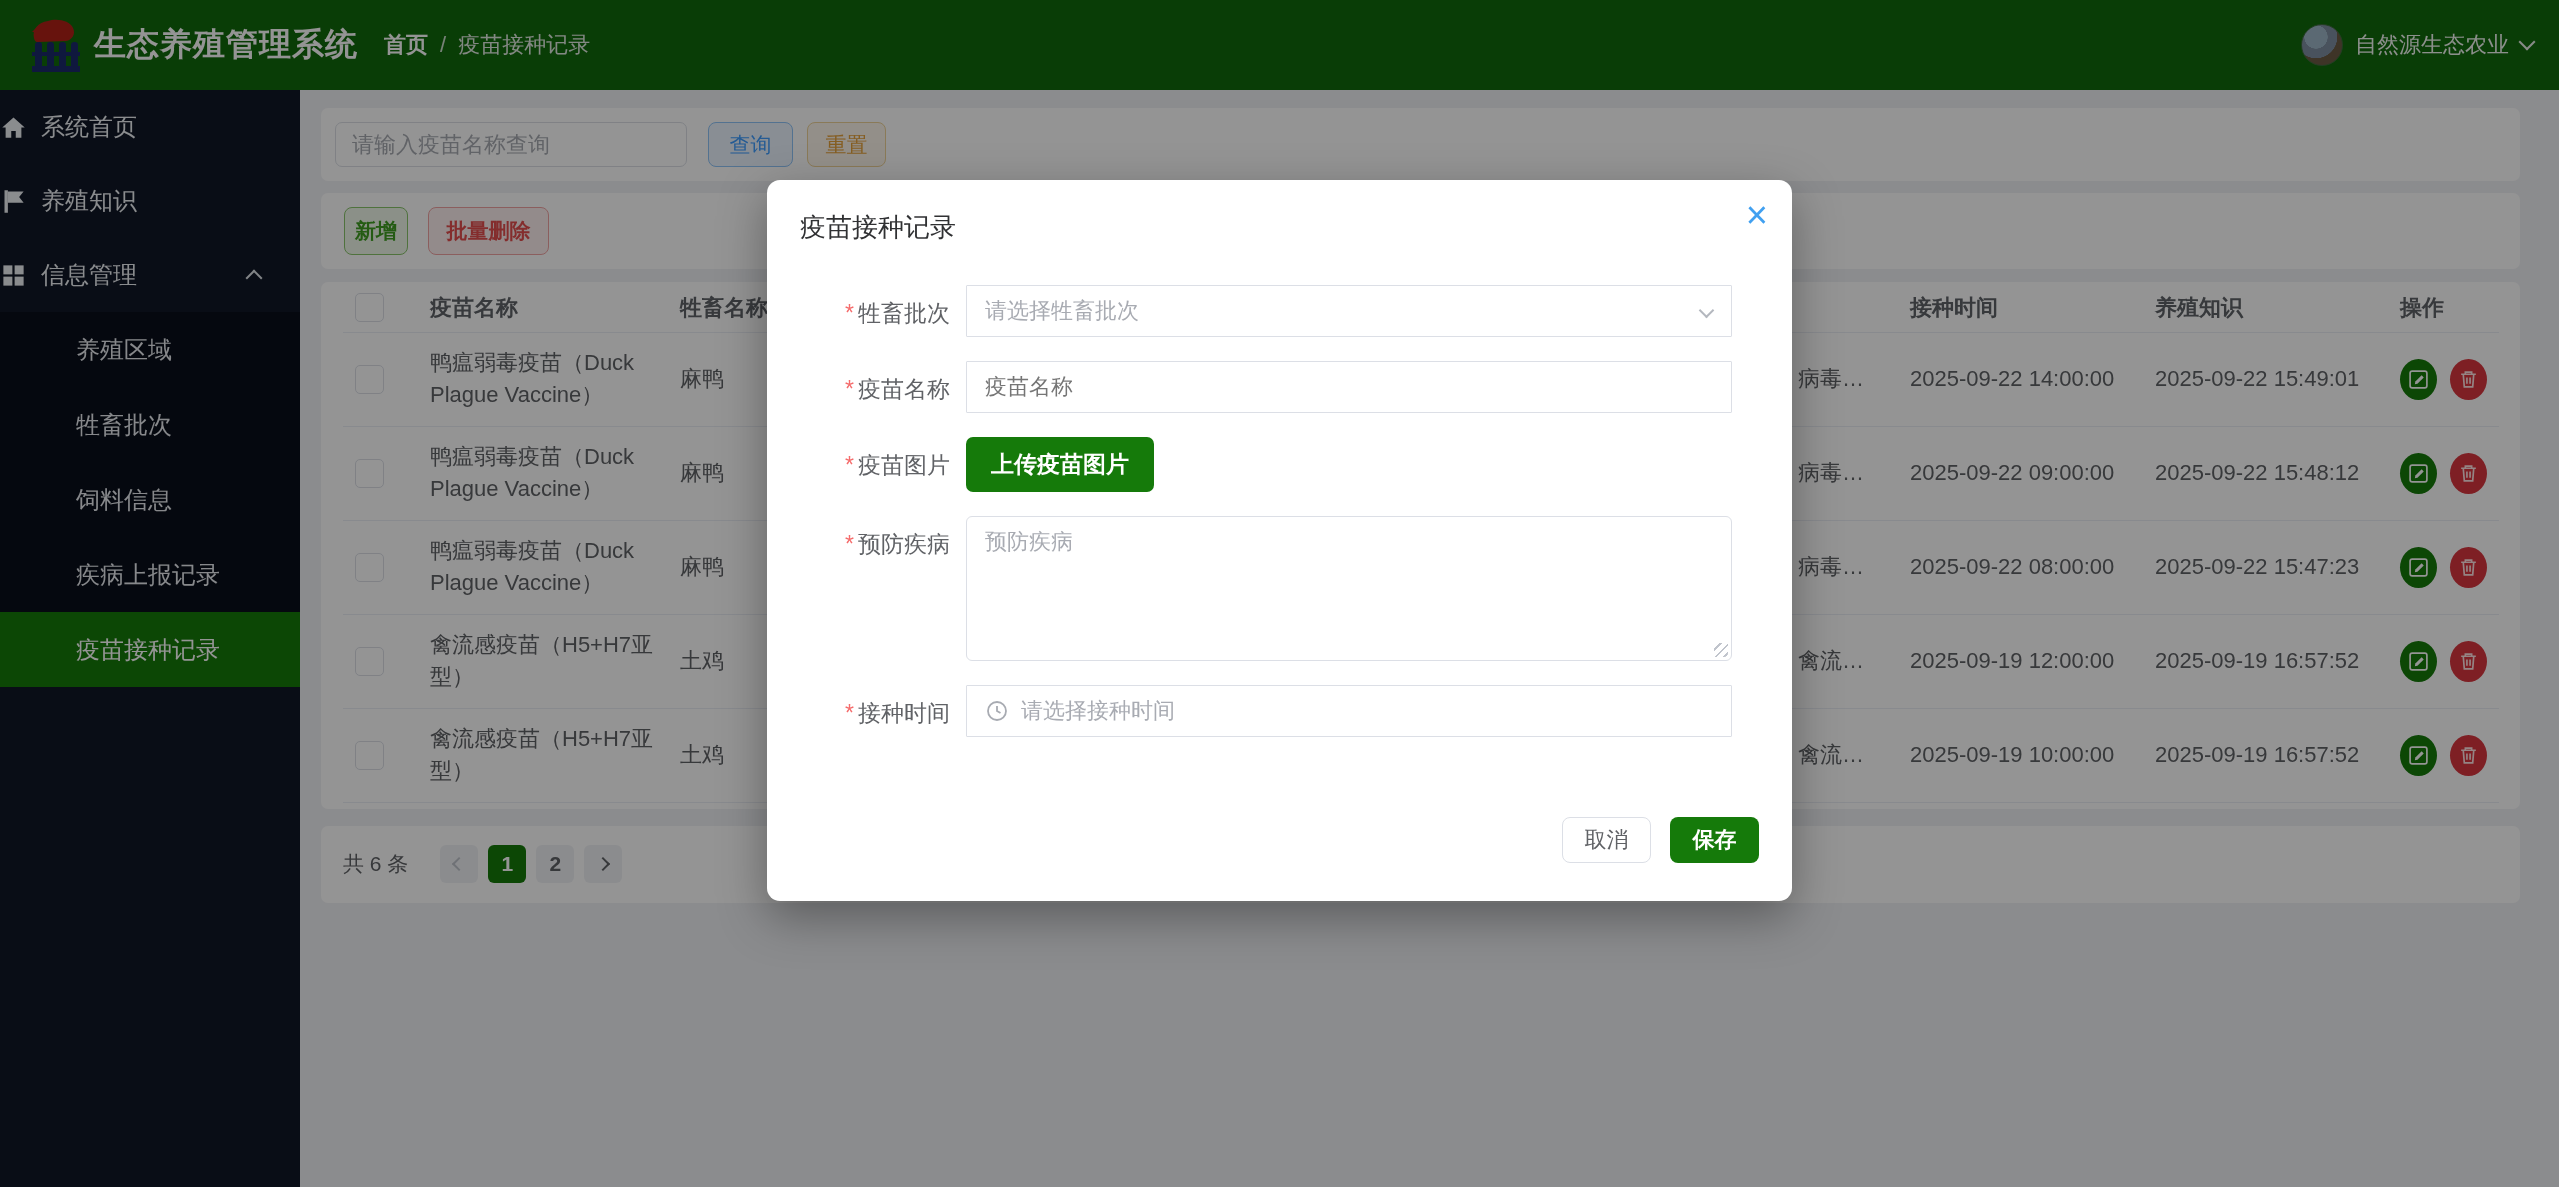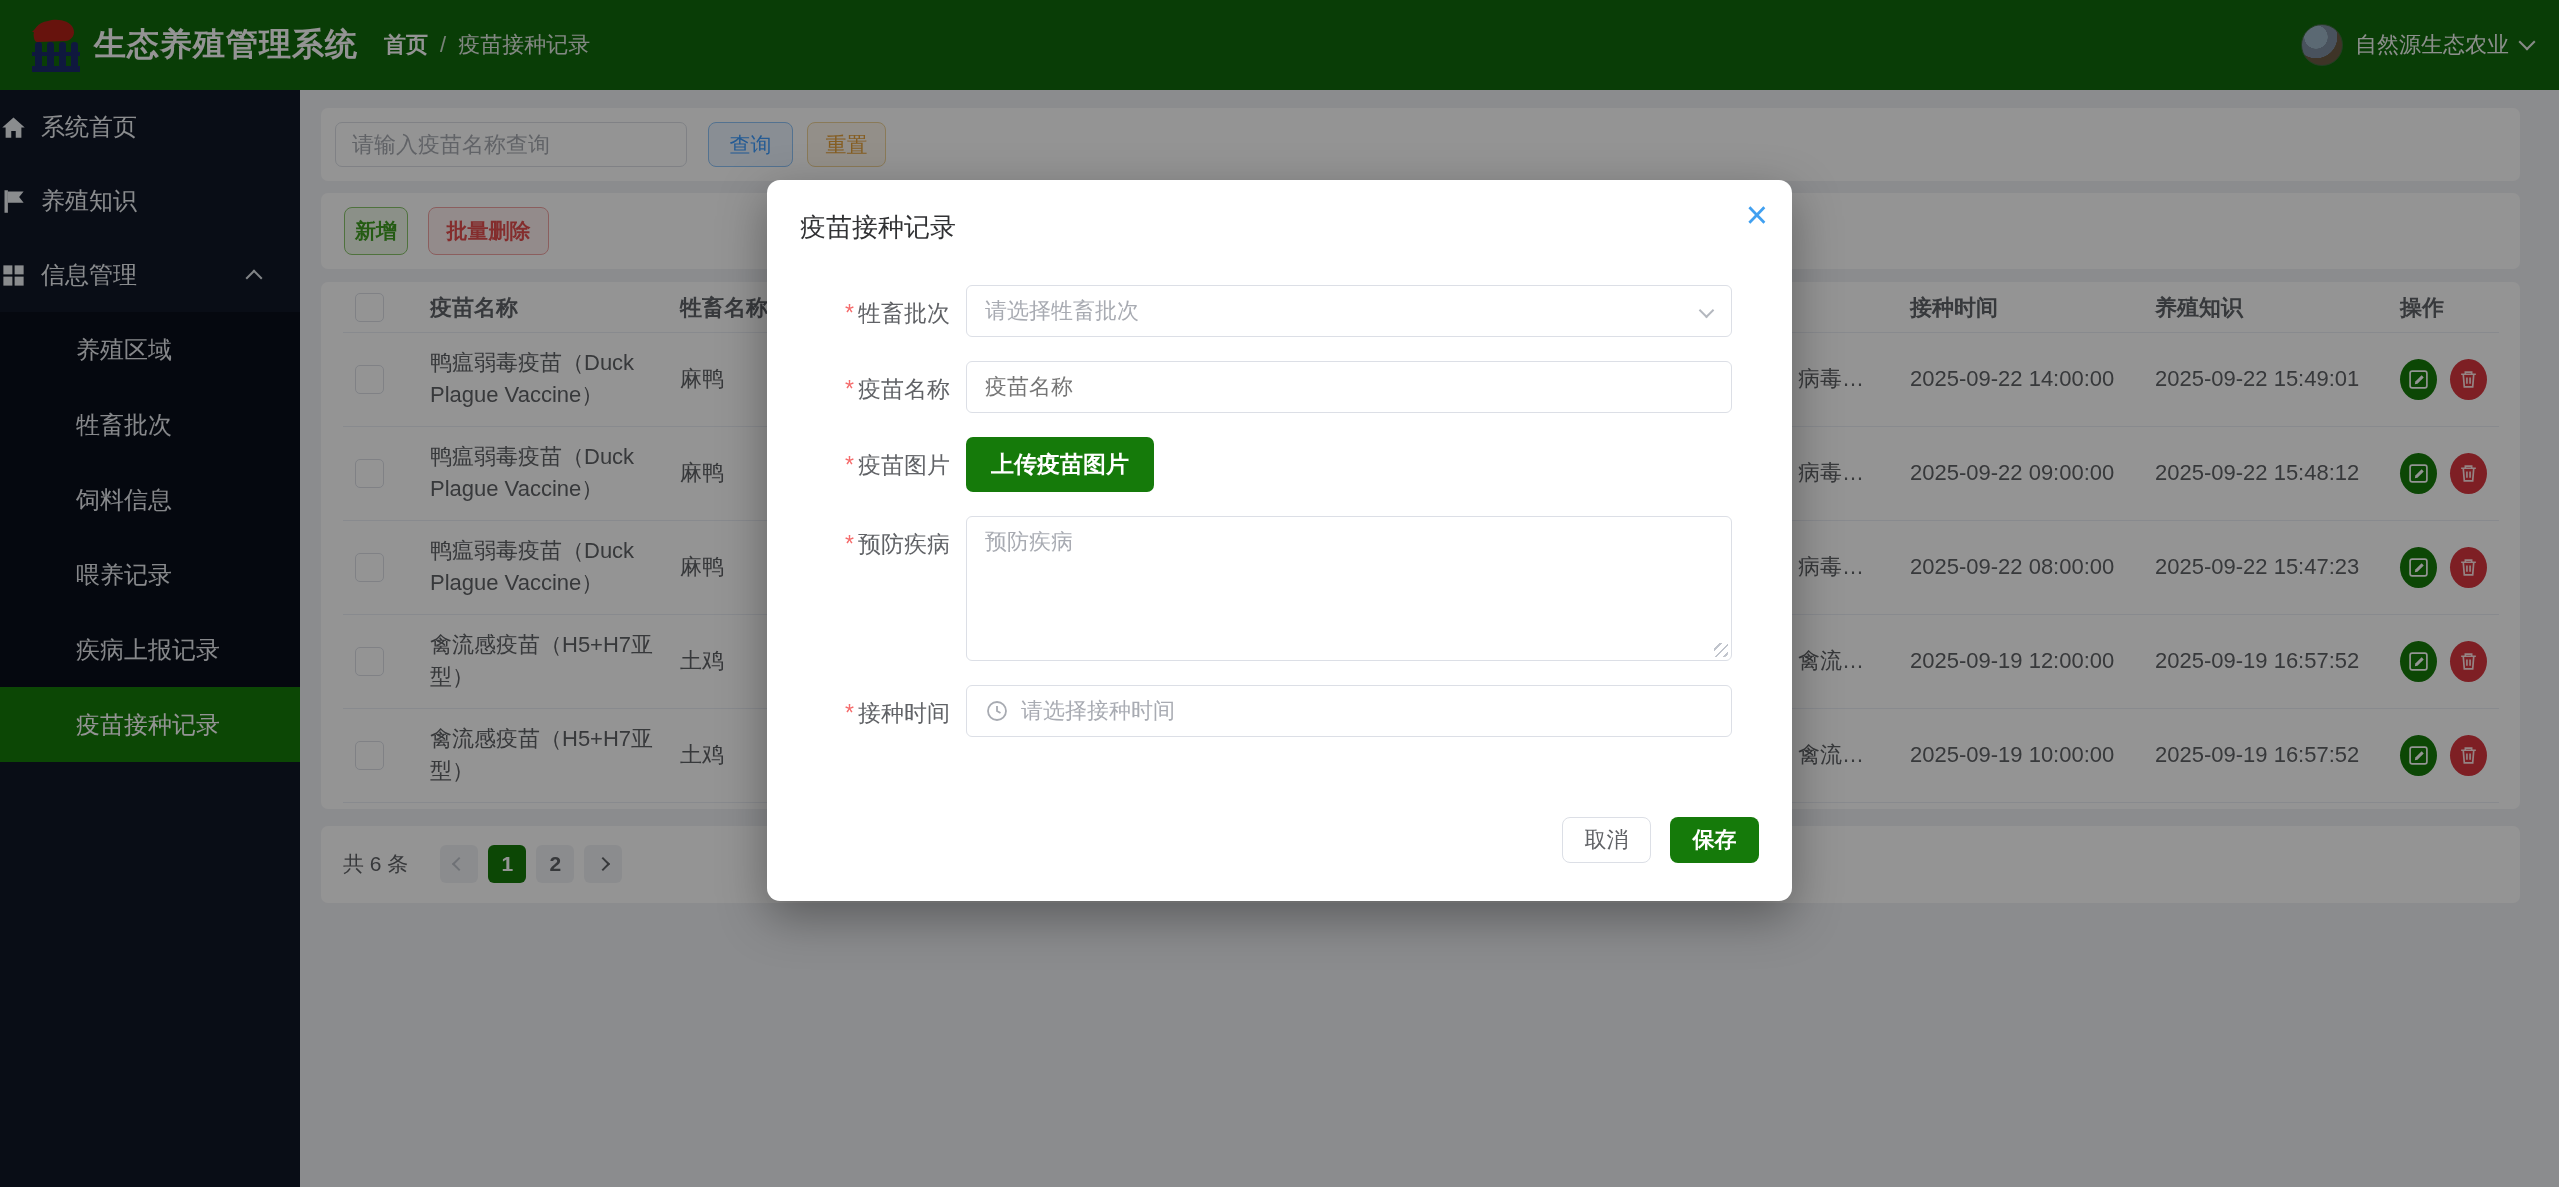--- a/index.html
+++ b/index.html
@@ -88,21 +88,21 @@
            border-radius:13px; box-shadow:0 16px 48px rgba(0,0,0,0.35); z-index:50; padding:30px 33px; }
   .modal-title { font-size:26px; color:#303133; }
   .modal-close { position:absolute; top:16px; right:24px; font-size:38px; color:#41a0f0; line-height:38px;
                  cursor:pointer; font-weight:normal; }
   .form { margin-top:40px; }
   .form-row { display:flex; margin-bottom:24px; }
   .form-label { width:150px; flex:0 0 auto; text-align:right; font-size:23px; color:#606266;
                 padding-top:13px; margin-right:16px; white-space:nowrap; }
   .req { color:#f56c6c; margin-right:4px; }
   .control { position:relative; width:766px; }
-  .input, .select, .time-input { width:766px; height:52px; border:1px solid #dcdfe6; border-radius:6px;
+  .input, .select, .time-input { width:766px; height:52px; border:1px solid #dcdfe6; border-radius:1px;
         background:#fff; font-size:22px; color:#606266; padding:0 18px; outline:none; display:flex; align-items:center; }
   .placeholder { color:#a8abb2; }
   .select-caret { position:absolute; right:20px; top:20px; width:11px; height:11px;
                   border-right:2px solid #b4b8bf; border-bottom:2px solid #b4b8bf; transform:rotate(45deg); }
   .btn-upload { height:55px; padding:0 25px; background:#157a0a; color:#fff; font-size:23px; font-weight:bold;
                 border:none; border-radius:7px; cursor:pointer; }
   .textarea { width:766px; height:145px; border:1px solid #dcdfe6; border-radius:6px; padding:10px 18px;
               font-size:22px; position:relative; }
   .resize-handle { position:absolute; right:3px; bottom:3px; width:14px; height:14px;
       background:repeating-linear-gradient(135deg, transparent 0 4px, #c0c4cc 4px 6px); border-radius:0 0 4px 0; cursor:nwse-resize; }
@@ -173,23 +173,20 @@
       <div class="sub-item">
           <span>养殖区域</span>
         </div>
       <div class="sub-item">
           <span>牲畜批次</span>
         </div>
       <div class="sub-item">
           <span>饲料信息</span>
         </div>
       <div class="sub-item">
-          <span>喂养记录</span>
-        </div>
-      <div class="sub-item">
           <span>疾病上报记录</span>
         </div>
       <div class="sub-item active">
           <span>疫苗接种记录</span>
         </div>
     </div>
   </aside>
 
   <div class="main">
 

